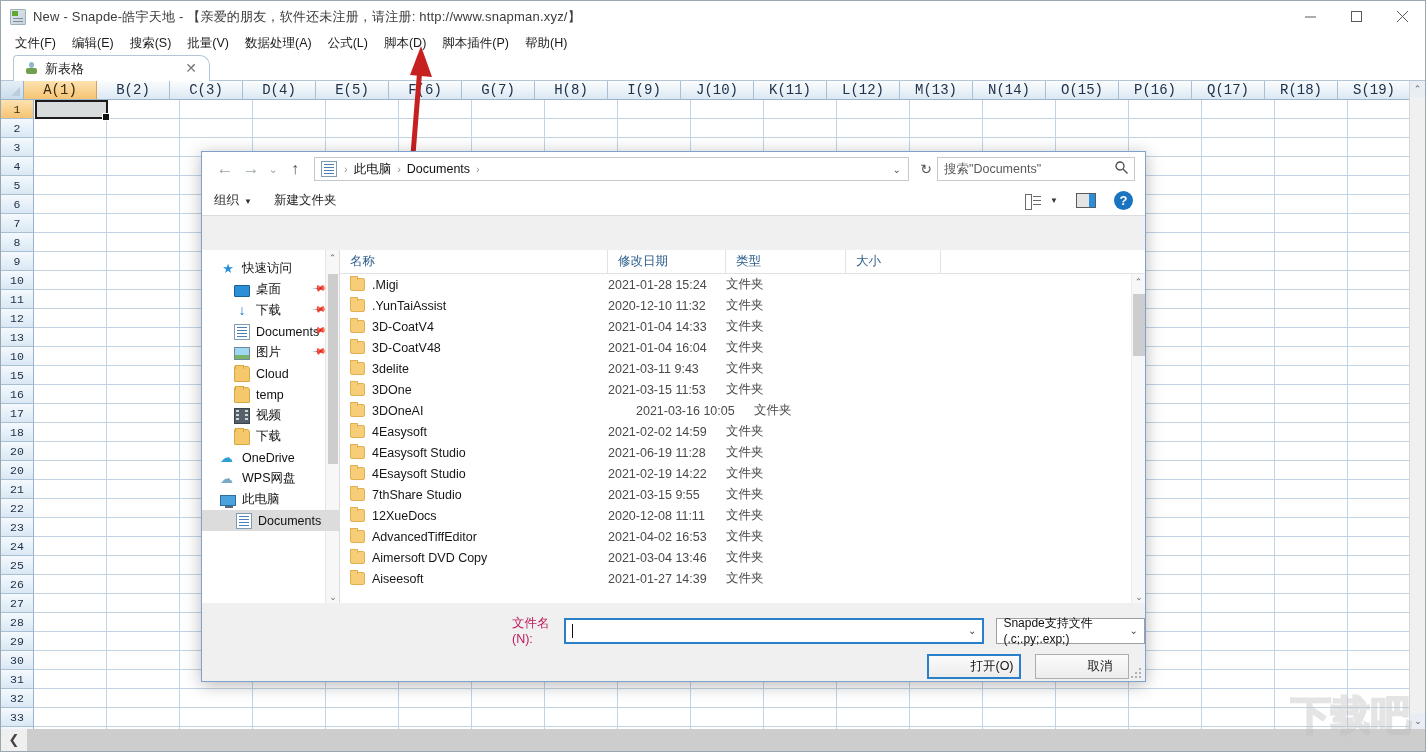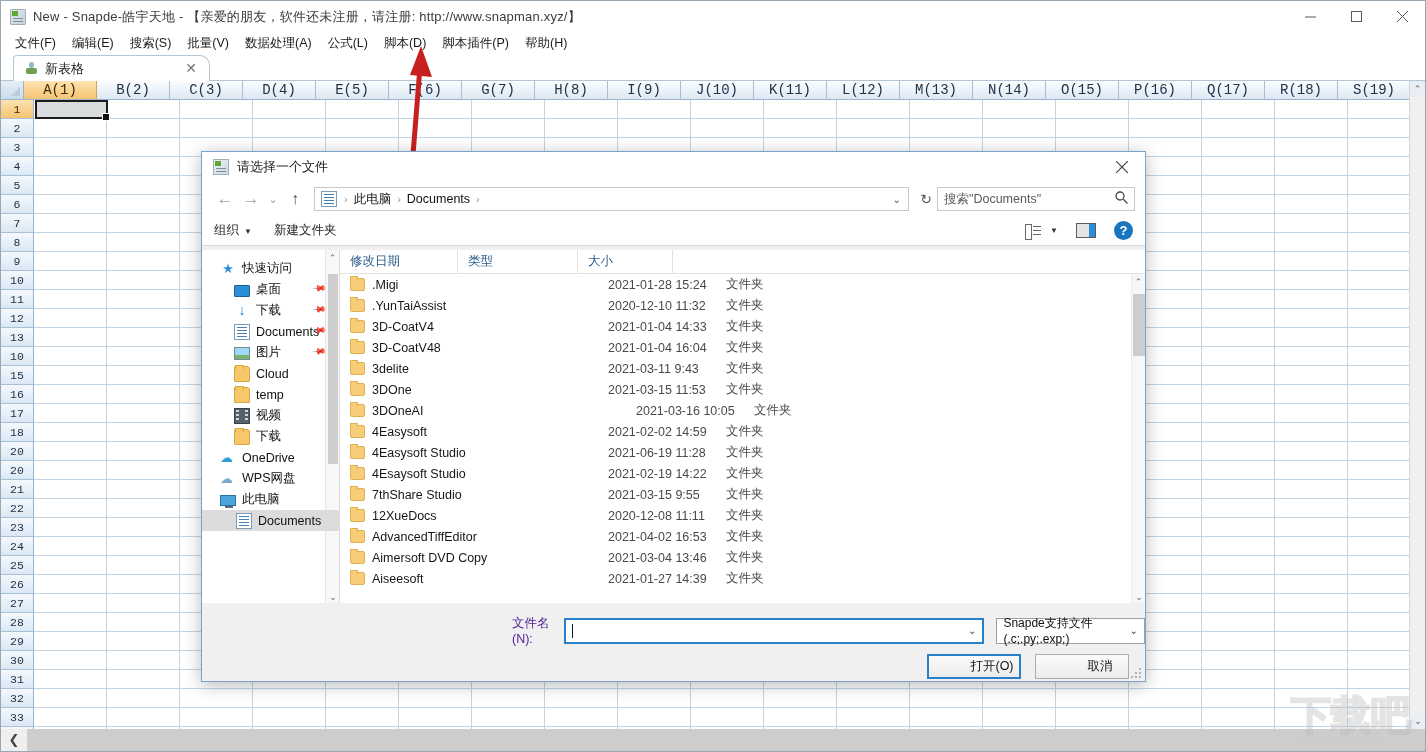--- a/index.html
+++ b/index.html
@@ -362,21 +362,21 @@
   }
   .list-scroll .sarrow { height:16px; text-align:center; font-size:9px; color:#666; line-height:16px; }
   .list-thumb { position:absolute; left:1px; top:20px; width:12px; height:62px; background:#cdcdcd; }
 
   
   .dlg-footer {
     position: absolute; left:0; bottom:0; width: 943px; height: 78px;
     background: #f0f0f0;
   }
   .fn-row { display:flex; align-items:center; padding-top: 12px; }
-  .fn-label { font-size:12.5px; color:#4c1d95; margin-left: 310px; margin-right: 6px; }
+  .fn-label { font-size:12.5px; color:#be185d; margin-left: 310px; margin-right: 6px; }
   .fn-input {
     width: 530px; height: 26px; background:#fff; border: 2px solid #2a7fc9;
     display:flex; align-items:center; padding: 0 6px; position: relative;
   }
   .caret { width:1px; height:14px; background:#111; }
   .fn-dd { margin-left:auto; font-size:10px; color:#444; }
   .ft-select {
     width: 185px; height: 26px; margin-left: 12px;
     background:#fff; border:1px solid #9aa0a6; display:flex; align-items:center;
     padding: 0 6px; font-size: 12px; color:#111;
@@ -521,30 +521,20 @@
     <polygon points="35,5 46,36 24,34" fill="#c62020"></polygon>
   </svg>
 
   <svg class="watermark" viewBox="0 0 130 58">
     <text x="2" y="40" font-family="Liberation Sans, sans-serif" font-size="40" font-weight="bold" fill="none" stroke="#bdbdbd" stroke-width="2">下载吧</text>
     <text x="14" y="54" font-family="Liberation Sans, sans-serif" font-size="9" fill="#c9c9c9">www.xiazaiba.com</text>
   </svg>
 
   <div id="dialog">
 
-    <div class="dlg-title">
-      <div class="dlg-icon"></div>
-      <div class="dlg-title-text">请选择一个文件</div>
-      <div class="dlg-close">
-        <svg width="12" height="12" viewBox="0 0 12 12">
-            <line x1="0" y1="0" x2="12" y2="12" stroke="currentColor" stroke-width="1.2"></line>
-            <line x1="12" y1="0" x2="0" y2="12" stroke="currentColor" stroke-width="1.2"></line>
-          </svg>
-      </div>
-    </div>
 
     <div class="dlg-nav">
       <div class="nav-btn">←</div>
       <div class="nav-btn">→</div>
       <div class="nav-btn small">⌄</div>
       <div class="nav-btn nav-up">↑</div>
 
       <div class="addrbar">
         <span class="addr-icon"></span>
         <span class="crumb-sep">›</span>
@@ -647,20 +637,23 @@
             <span>此电脑</span>
           </div>
           <div class="side-item lvl3 selected">
             <span class="si-ico ico-doc"></span>
             <span>Documents</span>
           </div>
         </div>
 
       <div class="listpane">
         <div class="list-hdr" id="listhdr">
+            <div class="lh sorted" style="width: 268px;">
+              <span>名称</span>
+            </div>
             <div class="lh" style="width: 118px;">
               <span>修改日期</span>
             </div>
             <div class="lh" style="width: 120px;">
               <span>类型</span>
             </div>
             <div class="lh" style="width: 95px;">
               <span>大小</span>
             </div>
           </div>

